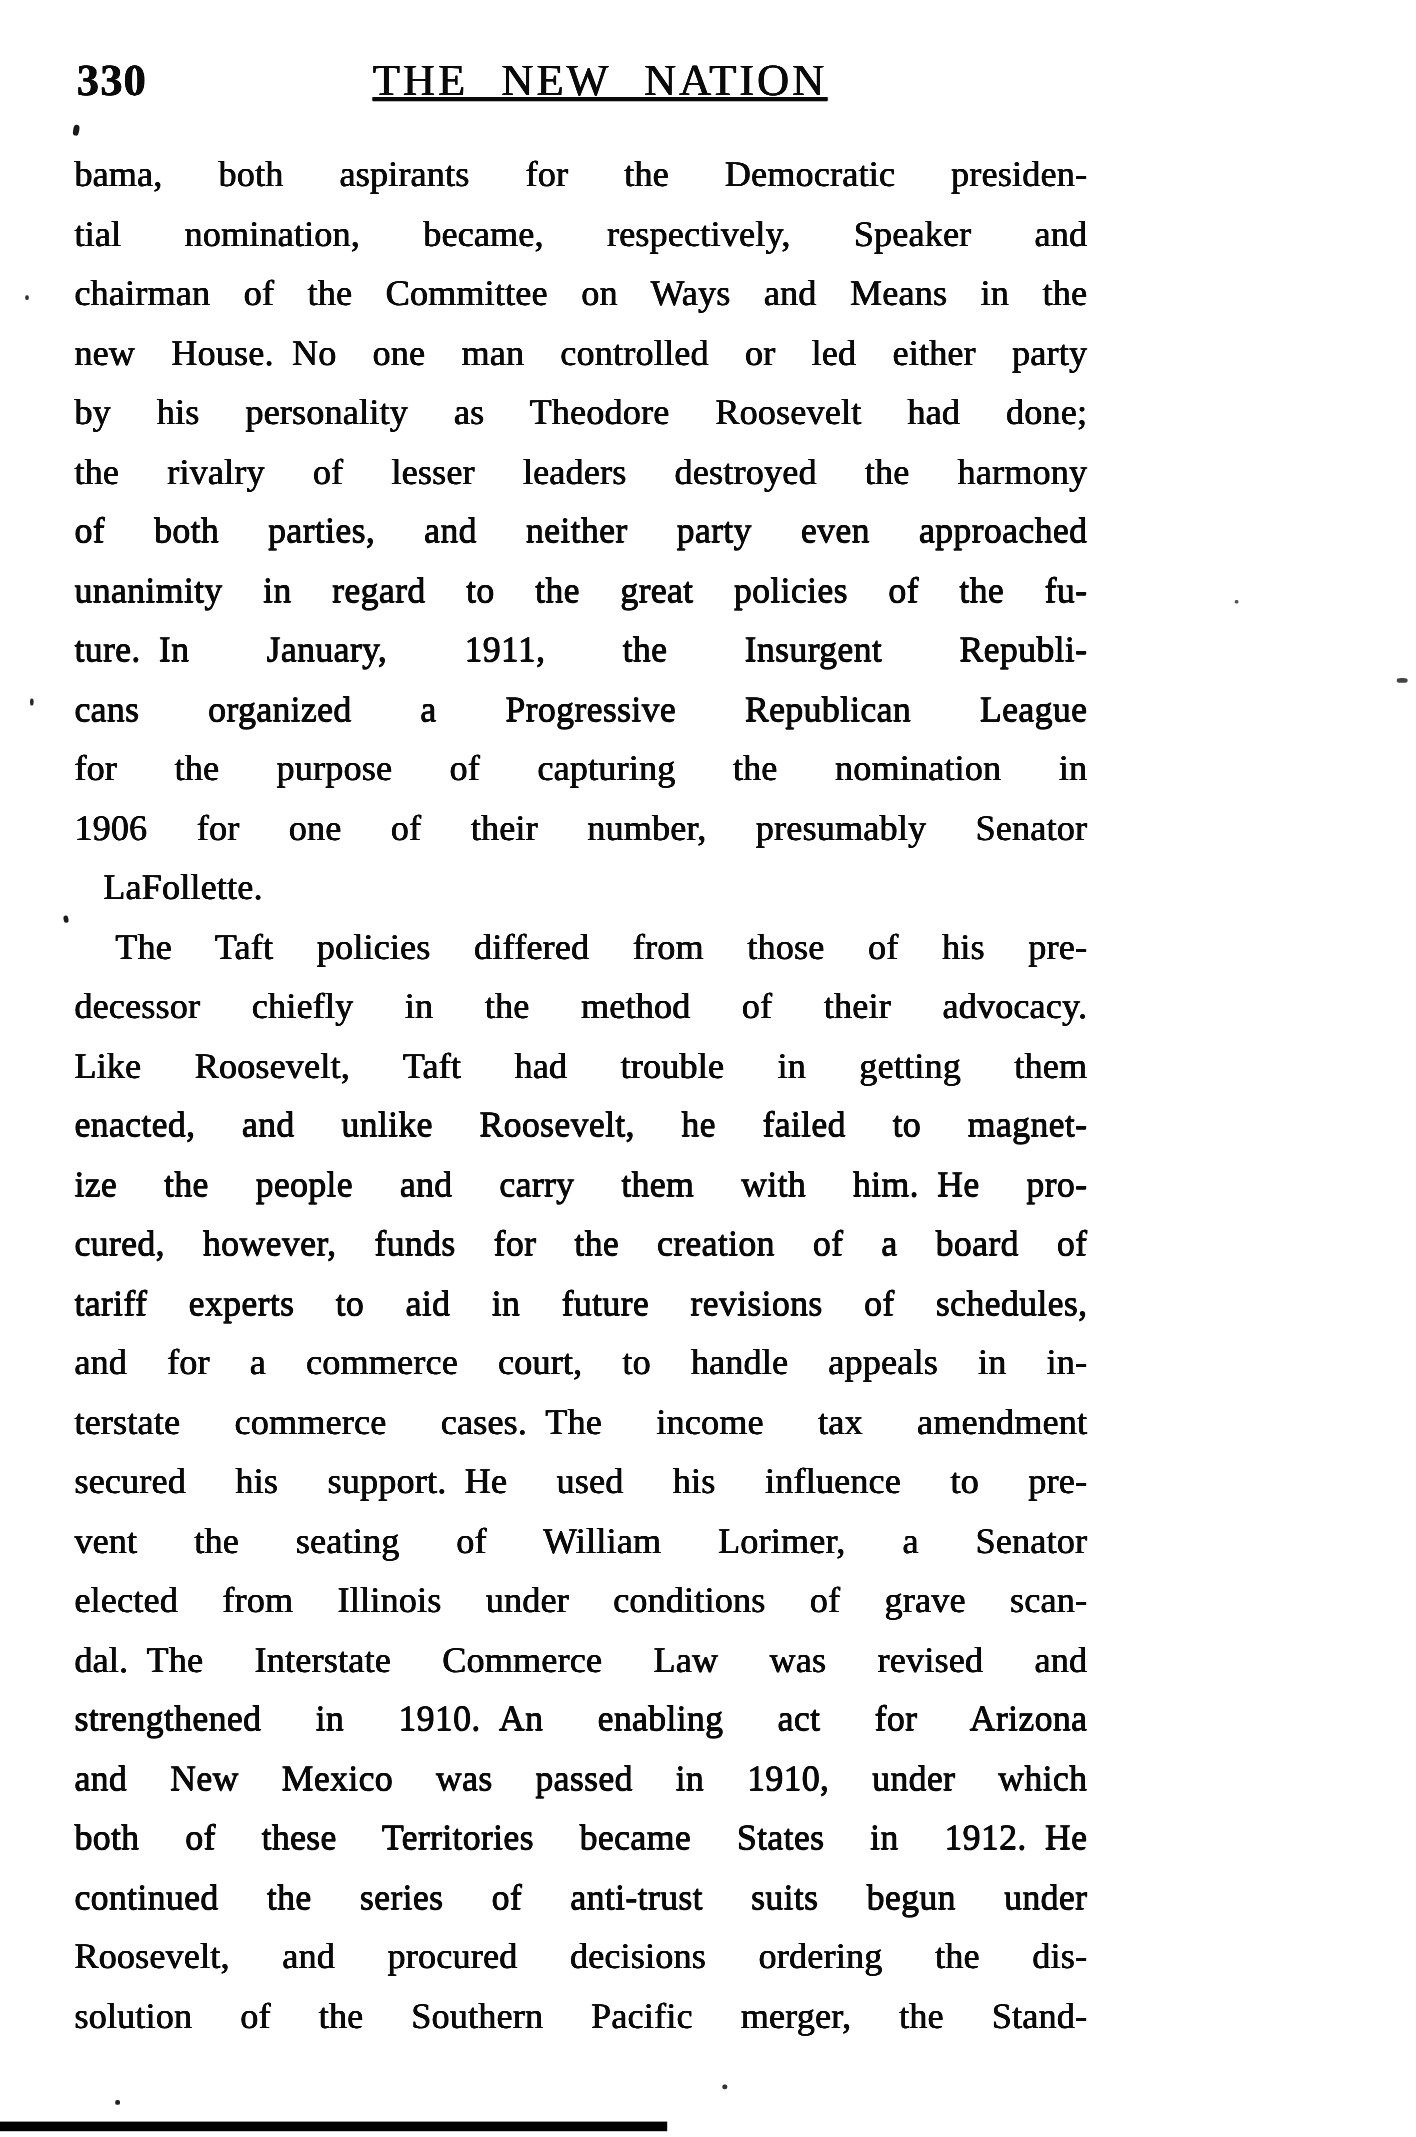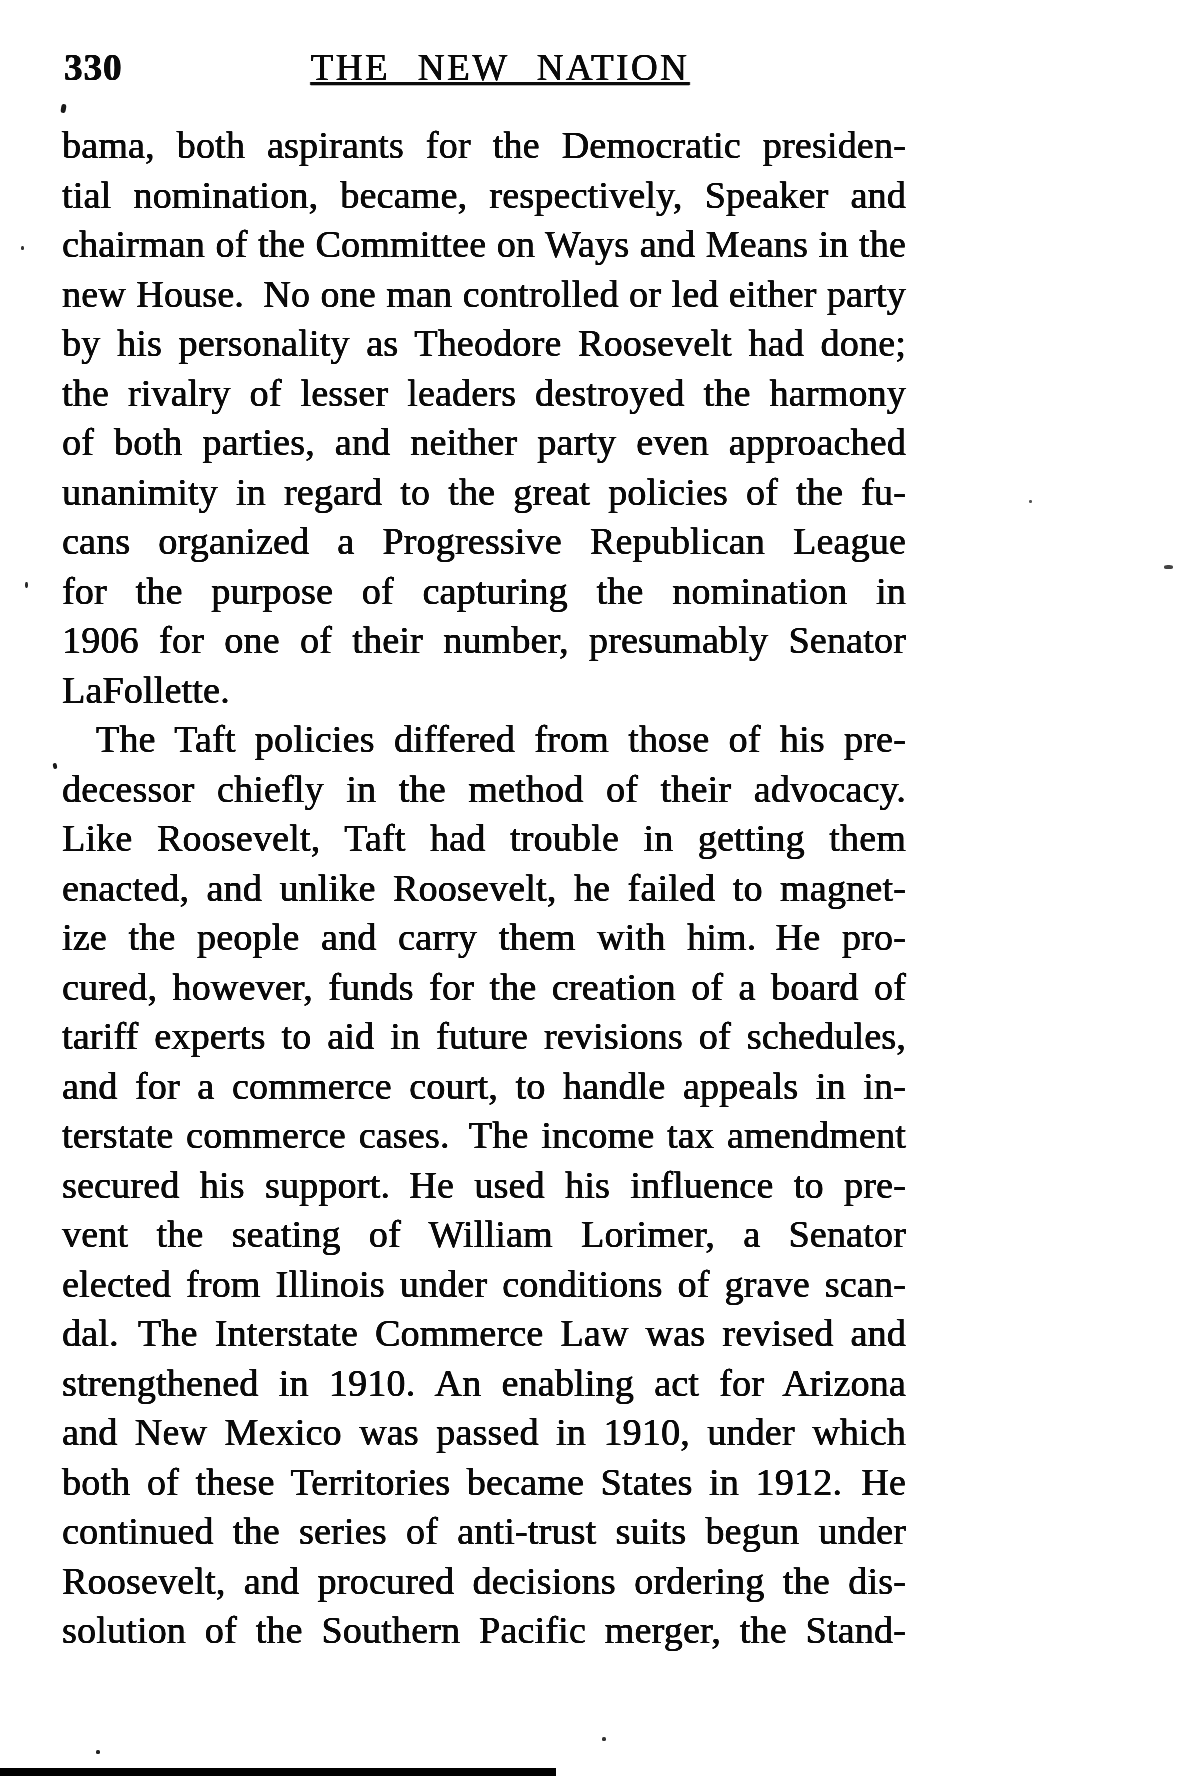--- a/index.html
+++ b/index.html
@@ -30,29 +30,29 @@
     letter-spacing: 2.5px;
     word-spacing: 16px;
     text-decoration: underline;
   }
   .body-text {
     position: absolute;
     left: 62px; top: 121px;
     width: 844px;
   }
   .line {
-    font-size: 38px;
+    font-size: 30px;
     line-height: 49.5px;
     height: 49.5px;
     letter-spacing: 0.2px;
     text-align: justify;
     text-align-last: justify;
     white-space: normal;
   }
-  .line.short { text-align-last: left; }
+  .line.short { text-align-last: left; margin-left: 24px; }
   .line.indent { text-indent: 34px; }
   .speck {
     position: absolute;
     background: #1a1a1a;
     border-radius: 40%;
   }
   .scan-bar {
     position: absolute;
     left: 0; top: 1768px;
     width: 556px; height: 8px;
@@ -67,20 +67,21 @@
 
 <div class="body-text">
   <div class="line ink">bama, both aspirants for the Democratic presiden-</div>
   <div class="line ink">tial nomination, became, respectively, Speaker and</div>
   <div class="line ink">chairman of the Committee on Ways and Means in the</div>
   <div class="line ink">new House. No one man controlled or led either party</div>
   <div class="line ink">by his personality as Theodore Roosevelt had done;</div>
   <div class="line ink">the rivalry of lesser leaders destroyed the harmony</div>
   <div class="line ink">of both parties, and neither party even approached</div>
   <div class="line ink">unanimity in regard to the great policies of the fu-</div>
+  <div class="line ink">ture. In January, 1911, the Insurgent Republi-</div>
   <div class="line ink">cans organized a Progressive Republican League</div>
   <div class="line ink">for the purpose of capturing the nomination in</div>
   <div class="line ink">1906 for one of their number, presumably Senator</div>
   <div class="line ink short">LaFollette.</div>
   <div class="line ink indent">The Taft policies differed from those of his pre-</div>
   <div class="line ink">decessor chiefly in the method of their advocacy.</div>
   <div class="line ink">Like Roosevelt, Taft had trouble in getting them</div>
   <div class="line ink">enacted, and unlike Roosevelt, he failed to magnet-</div>
   <div class="line ink">ize the people and carry them with him. He pro-</div>
   <div class="line ink">cured, however, funds for the creation of a board of</div>

